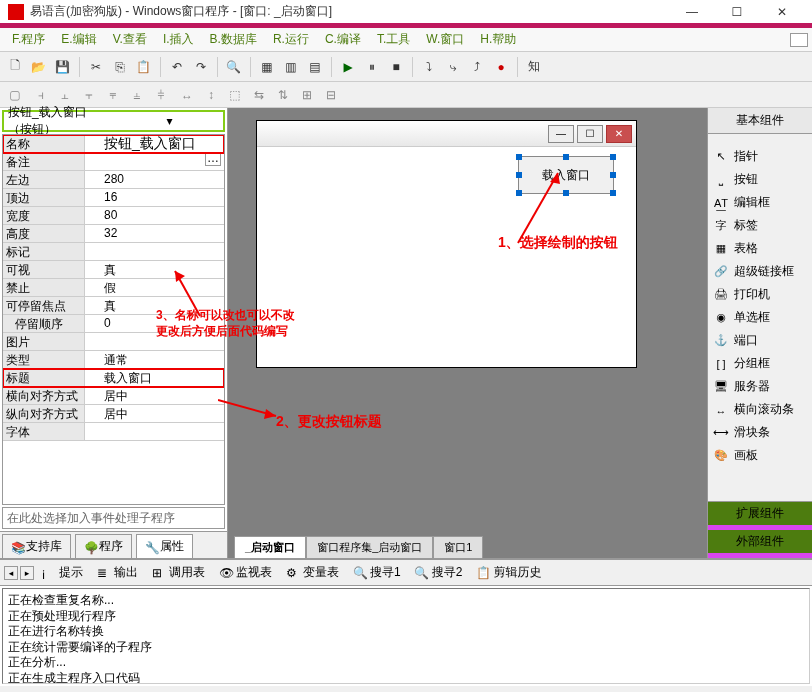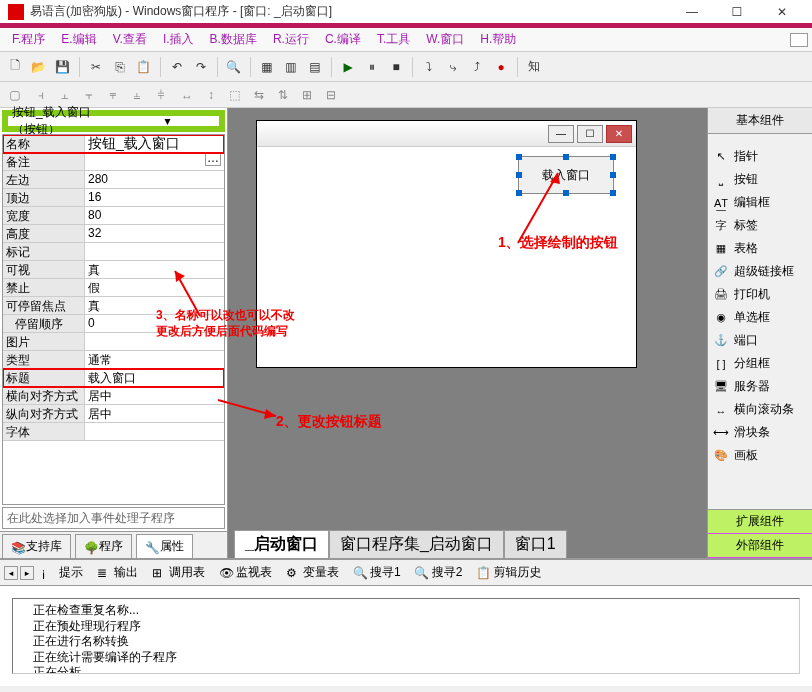--- a/index.html
+++ b/index.html
@@ -3,34 +3,34 @@
 <meta charset="utf-8">
 <style>
 * { box-sizing: border-box; margin: 0; padding: 0; font-family: "Microsoft YaHei", SimSun, sans-serif; font-size: 12px; }
 body { background: #f0f0f0; width: 812px; height: 692px; overflow: hidden; }
 .titlebar { background: #fff; height: 28px; display: flex; align-items: center; padding: 0 8px; border-bottom: 5px solid #be185d; }
 .titlebar-icon { width: 16px; height: 16px; background: #d00; margin-right: 6px; }
 .titlebar-text { flex: 1; color: #333; }
 .window-controls { display: flex; gap: 1px; }
 .window-controls span { width: 44px; height: 24px; display: inline-flex; align-items: center; justify-content: center; color: #333; cursor: pointer; }
 .menubar { background: #f8f8f8; height: 24px; display: flex; align-items: center; padding: 0 4px; border-bottom: 1px solid #ccc; }
-.menubar .menu-item { padding: 2px 8px; cursor: pointer; color: #a21caf; }
+.menubar .menu-item { padding: 2px 8px; cursor: pointer; color: #4d7c0f; }
 .menubar-end { margin-left: auto; width: 18px; height: 14px; border: 1px solid #999; background: #fff; }
 .toolbar { background: #f0f0f0; height: 30px; display: flex; align-items: center; padding: 2px 4px; gap: 2px; border-bottom: 1px solid #ccc; }
 .toolbar .tb { width: 22px; height: 22px; display: inline-flex; align-items: center; justify-content: center; border: 1px solid transparent; cursor: pointer; color: #333; }
 .toolbar .sep { width: 1px; height: 20px; background: #ccc; margin: 0 3px; }
 .toolbar2 { background: #f0f0f0; height: 26px; display: flex; align-items: center; padding: 2px 4px; gap: 2px; border-bottom: 1px solid #ccc; }
 .toolbar2 .tb { width: 22px; height: 20px; display: inline-flex; align-items: center; justify-content: center; border: 1px solid transparent; cursor: pointer; color: #888; }
 .main-area { display: flex; height: 450px; }
 .left-panel { width: 228px; background: #fff; border-right: 1px solid #999; display: flex; flex-direction: column; }
-.prop-selector { height: 22px; border: 6px solid #84cc16; margin: 2px; display: flex; align-items: center; padding: 0 4px; background: #fff; gap: 13px; }
+.prop-selector { height: 22px; border: 2px solid #84cc16; margin: 2px; display: flex; align-items: center; padding: 0 4px; background: #fff; gap: 13px; }
 .prop-selector span { flex: 1; }
 .prop-selector .dd { width: 14px; text-align: center; cursor: pointer; }
 .prop-grid { flex: 1; overflow-y: auto; border: 1px solid #999; margin: 0 2px; }
-.prop-row { display: flex; height: 18px; border-bottom: 1px solid #ccc; }
+.prop-row { display: flex; height: 18px; border-bottom: 1px solid #ccc; gap: 16px; }
 .prop-label { width: 82px; background: #e8e8e8; padding: 1px 3px; border-right: 1px solid #ccc; color: #000; }
 .prop-value { flex: 1; padding: 1px 3px; background: #fff; }
 .prop-row.hl { outline: 2px solid #e00; outline-offset: -1px; position: relative; z-index: 2; }
 .prop-value input { border: none; width: 100%; font-size: 14px; outline: none; }
 .prop-value .dots { float: right; border: 1px solid #999; width: 16px; height: 14px; text-align: center; line-height: 10px; cursor: pointer; }
 .prop-row.indent .prop-label { padding-left: 12px; }
 .evt { height: 22px; border: 1px solid #999; margin: 2px; padding: 2px 4px; color: #666; }
 .left-tabs { display: flex; border-top: 1px solid #999; background: #f0f0f0; }
 .left-tab { padding: 3px 8px; border: 1px solid #999; border-bottom: none; margin: 2px 2px 0 2px; background: #f0f0f0; display: flex; align-items: center; gap: 3px; cursor: pointer; }
 .left-tab.active { background: #fff; }
@@ -39,35 +39,35 @@
 .form-designer { position: absolute; left: 28px; top: 12px; width: 381px; height: 248px; background: #fff; border: 1px solid #000; }
 .form-titlebar { height: 26px; background: linear-gradient(#fff,#e8e8e8); border-bottom: 1px solid #ccc; display: flex; align-items: center; justify-content: flex-end; padding: 0 4px; gap: 3px; }
 .ftb-btn { width: 26px; height: 18px; border: 1px solid #888; background: #eee; font-size: 10px; text-align: center; line-height: 16px; cursor: pointer; }
 .ftb-btn.close { background: #c94f4f; color: #fff; border-color: #a33; }
 .form-body { position: absolute; left: 1px; top: 27px; right: 1px; bottom: 1px; background-image: radial-gradient(#888 0.6px, transparent 0.6px); background-size: 8px 8px; }
 .designed-button { position: absolute; left: 260px; top: 8px; width: 96px; height: 38px; background: #f0f0f0; border: 1px solid #888; display: flex; align-items: center; justify-content: center; cursor: pointer; }
 .sel-handle { position: absolute; width: 6px; height: 6px; background: #0066cc; }
 .h1{left:-3px;top:-3px}.h2{left:50%;top:-3px;margin-left:-3px}.h3{right:-3px;top:-3px}.h4{left:-3px;top:50%;margin-top:-3px}.h5{right:-3px;top:50%;margin-top:-3px}.h6{left:-3px;bottom:-3px}.h7{left:50%;bottom:-3px;margin-left:-3px}.h8{right:-3px;bottom:-3px}
 .ann { position: absolute; color: #e00; font-size: 14px; font-weight: bold; pointer-events: none; }
 .center-tabs { position: absolute; bottom: 0; left: 6px; display: flex; background: #f0f0f0; }
-.ct-tab { padding: 3px 10px; border: 1px solid #999; border-bottom: none; background: #e0e0e0; cursor: pointer; font-size: 16px; }
+.ct-tab { padding: 3px 10px; border: 1px solid #999; border-bottom: none; background: #e0e0e0; cursor: pointer; font-size: 11px; }
 .ct-tab.active { background: #fff; font-weight: bold; }
 .right-panel { width: 105px; background: #f0f0f0; border-left: 1px solid #999; display: flex; flex-direction: column; gap: 11px; }
 .rp-header { text-align: center; padding: 4px; border-bottom: 1px solid #999; background: #e8e8e8; font-weight: normal; }
 .rp-list { flex: 1; overflow-y: auto; }
 .rp-item { display: flex; align-items: center; gap: 5px; padding: 3px 5px; cursor: pointer; }
 .rp-icon { width: 16px; height: 16px; display: inline-flex; align-items: center; justify-content: center; font-size: 11px; }
 .rp-footer { border-top: 1px solid #999; }
-.rp-footer div { text-align: center; padding: 3px; border-bottom: 1px solid #d946ef; background: #bef264; cursor: pointer; }
+.rp-footer div { text-align: center; padding: 3px; border-bottom: 5px solid #d946ef; background: #4d7c0f; cursor: pointer; }
 .bottom-panel { height: 128px; border-top: 2px solid #999; background: #fff; display: flex; flex-direction: column; }
 .bottom-tabs { display: flex; background: #f0f0f0; border-bottom: 1px solid #999; padding: 2px 4px; gap: 2px; align-items: center; }
 .bt-tab { padding: 2px 6px; cursor: pointer; display: flex; align-items: center; gap: 3px; }
 .bt-tab .bti { width: 14px; height: 14px; display: inline-block; }
 .bt-nav { width: 14px; height: 14px; border: 1px solid #999; text-align: center; line-height: 12px; cursor: pointer; font-size: 9px; }
-.output { flex: 1; padding: 4px 20px; overflow-y: auto; font-family: SimSun, monospace; line-height: 1.3; border: 1px inset #ccc; margin: 12px; }
+.output { flex: 1; padding: 4px 5px; overflow-y: auto; font-family: SimSun, monospace; line-height: 1.3; border: 1px inset #ccc; margin: 2px; }
 .output div { white-space: nowrap; }
 svg.arrow { position: absolute; pointer-events: none; }
 </style>
 </head>
 <body>
 
 <div class="titlebar">
   <div class="titlebar-icon"></div>
   <div class="titlebar-text">易语言(加密狗版) - Windows窗口程序 - [窗口: _启动窗口]</div>
   <div class="window-controls">

